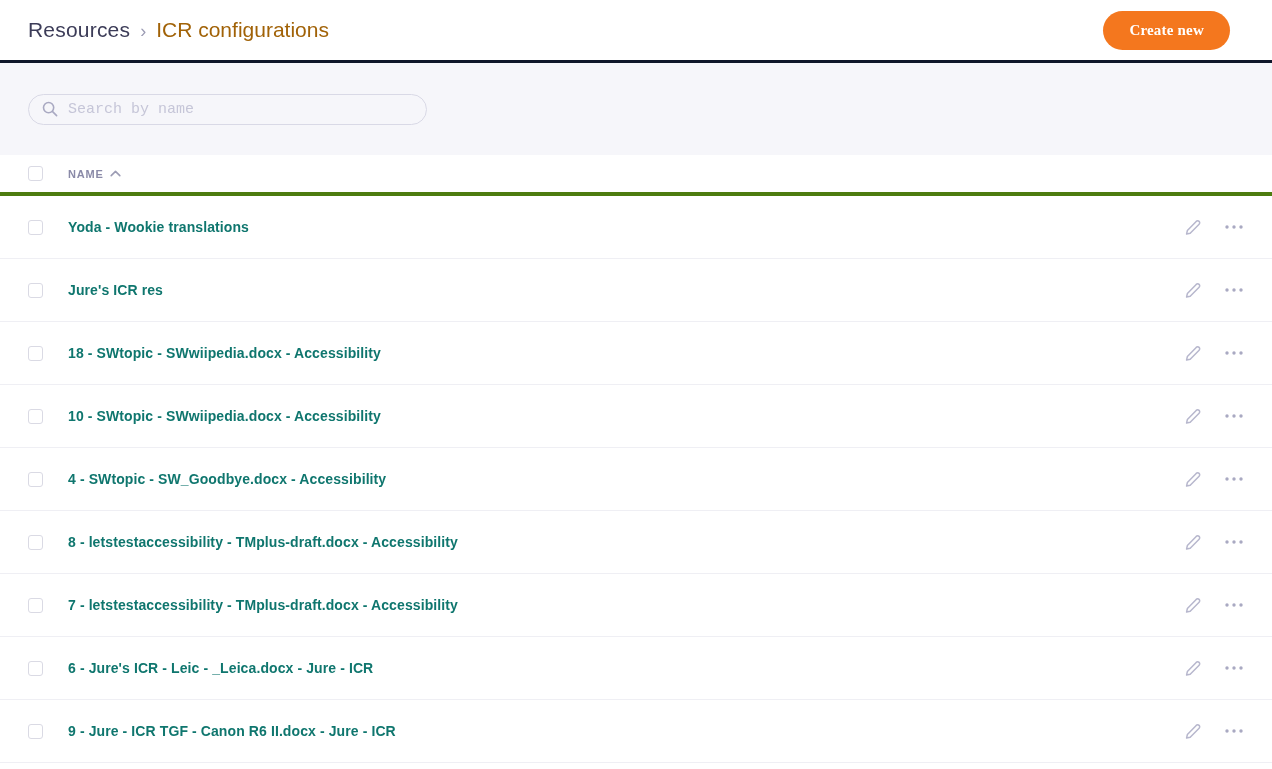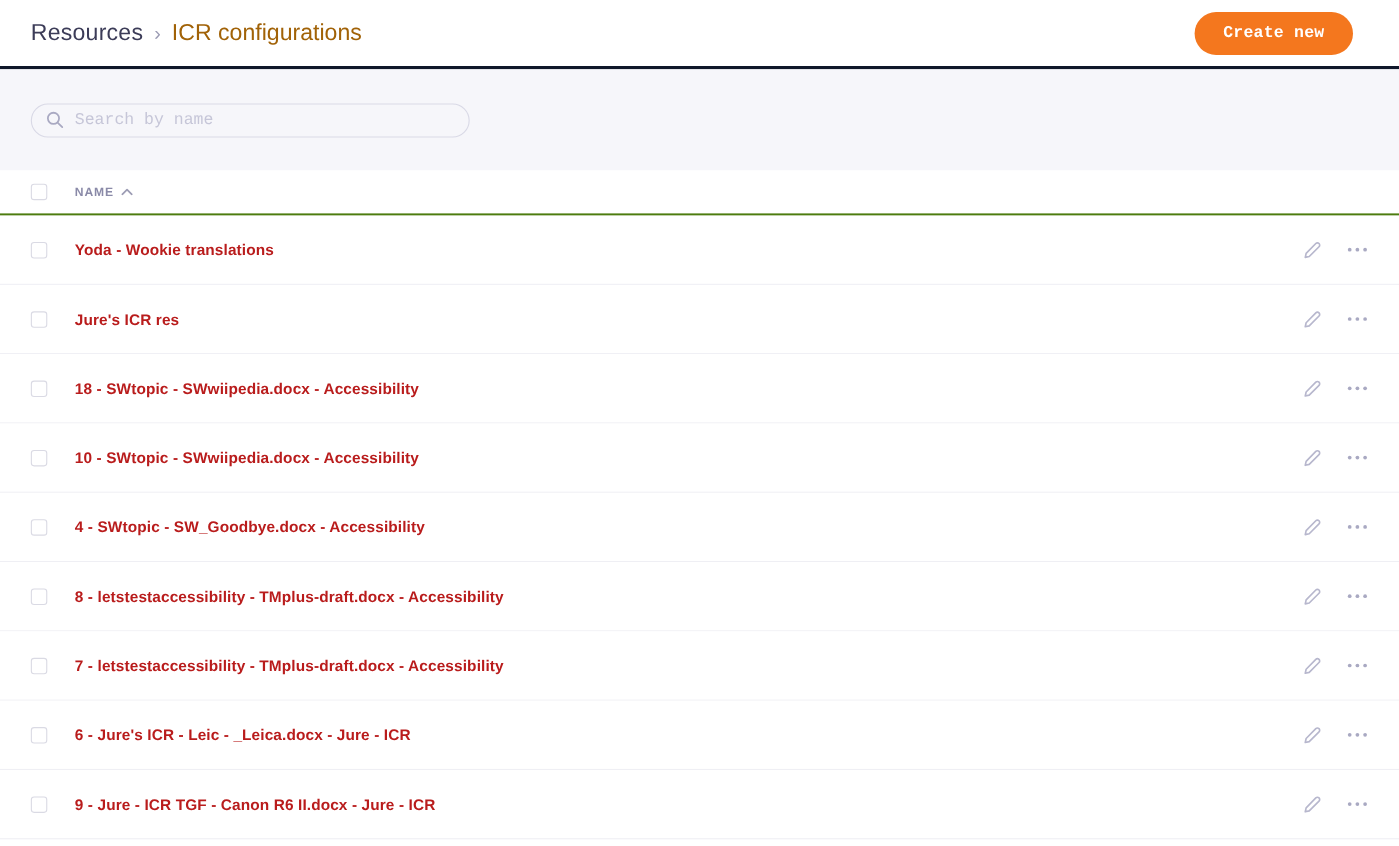--- a/index.html
+++ b/index.html
@@ -10,46 +10,46 @@
   .topbar { height:63px; background:#ffffff; display:flex; align-items:center;
             justify-content:space-between; padding:0 42px 0 28px;
             border-bottom:3px solid #0f172a; }
   .breadcrumb { display:flex; align-items:baseline; gap:10px; font-size:21px; }
   .crumb-parent { color:#3C3C58; font-weight:500; letter-spacing:.2px; }
   .crumb-sep { color:#9C9CB4; font-size:18px; }
   .crumb-current { color:#a16207; font-weight:400; }
   .create-btn { background:#F4771E; color:#ffffff; border:none; cursor:pointer;
                 height:39px; padding:0 26px; border-radius:20px;
                 font-size:15px; font-weight:700; letter-spacing:.2px;
-                font-family:Liberation Mono, monospace; }
+                font-family:Liberation Serif, serif; }
 
   
   .search-section { height:92px; background:#F6F6FA; display:flex;
                     align-items:center; padding:0 28px; }
   .search-box { width:399px; height:31px; border:1px solid #D9D9E6;
                 border-radius:16px; display:flex; align-items:center;
                 padding:0 12px; background:transparent; }
   .search-box svg { flex:0 0 auto; margin-right:9px; }
   .search-input { border:none; outline:none; background:transparent; flex:1;
                   font-size:15px; color:#55556E;
                   font-family:Liberation Mono, monospace; }
   .search-input::placeholder { color:#C6C6D8; }
 
   
   .table { background:#ffffff; }
   .thead { height:41px; display:flex; align-items:center; padding:0 28px;
-           border-bottom:2px solid #4d7c0f; }
+           border-bottom:4px solid #4d7c0f; }
   .th-name { display:flex; align-items:center; gap:6px; margin-left:25px;
              font-size:11px; font-weight:700; letter-spacing:.8px;
              color:#8A8AA8; cursor:pointer; }
   .checkbox { width:15px; height:15px; border:1px solid #DADAE4; border-radius:3px;
               background:#ffffff; flex:0 0 auto; cursor:pointer; }
   .row { height:63px; display:flex; align-items:center; padding:0 26px 0 28px;
          border-bottom:1px solid #EFEFF4; background:#ffffff; }
-  .row-name { margin-left:25px; font-size:14px; font-weight:600; color:#b91c1c;
+  .row-name { margin-left:25px; font-size:14px; font-weight:600; color:#0f766e;
               letter-spacing:.1px; flex:1; }
   .row-actions { display:flex; align-items:center; gap:17px; }
   .icon-btn { width:24px; height:24px; display:flex; align-items:center;
               justify-content:center; cursor:pointer; background:none; border:none; }
 </style>
 </head>
 <body>
 
 <header class="topbar">
   <nav class="breadcrumb">

